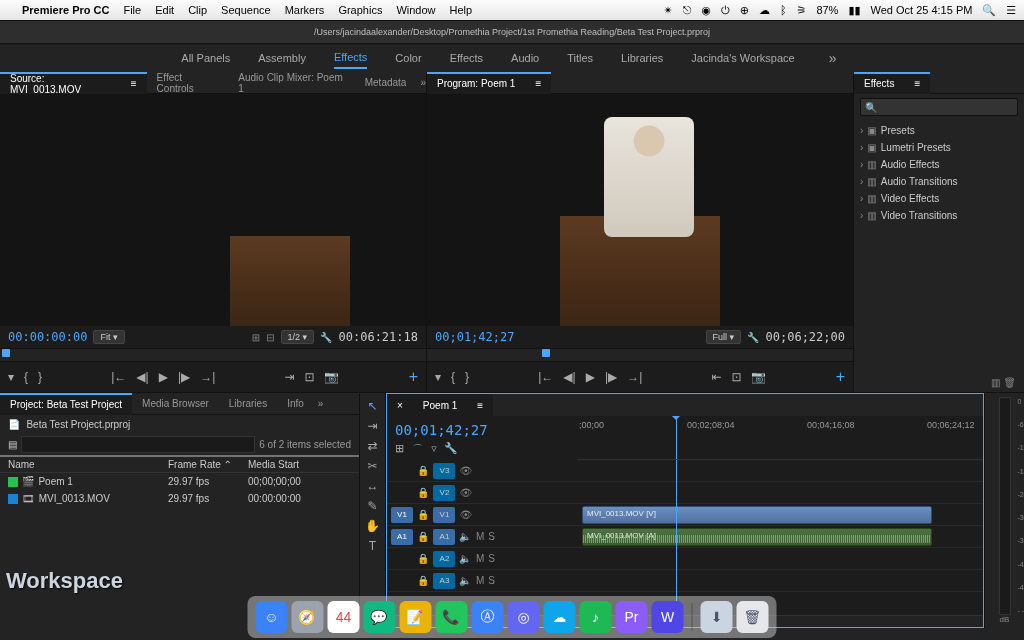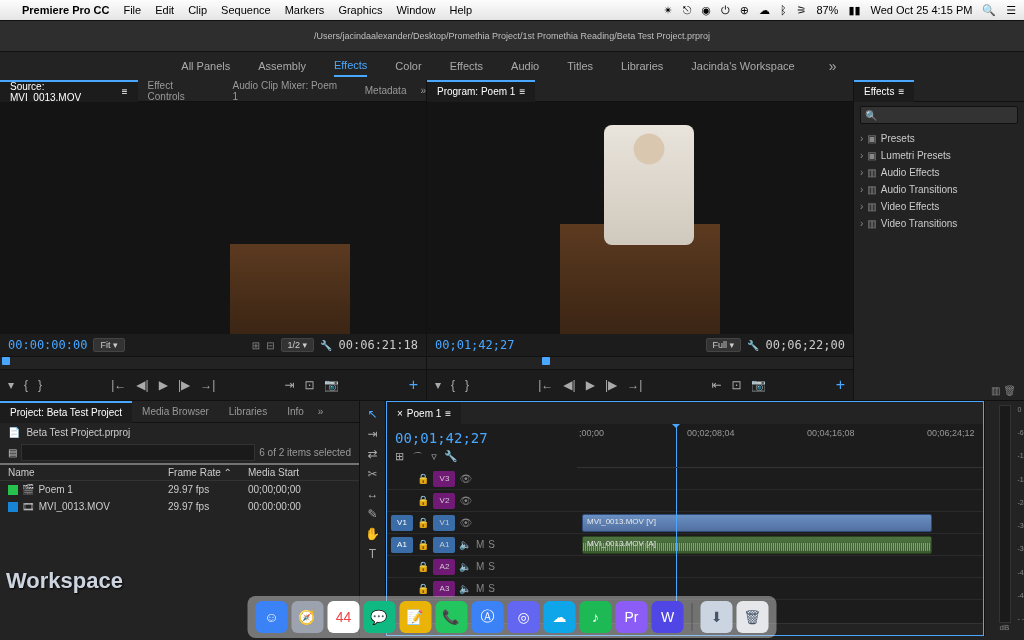--- a/index.html
+++ b/index.html
@@ -7,31 +7,31 @@
 
 
 .menubar { height:20px; background:linear-gradient(#fdfdfd,#e5e5e5); display:flex; align-items:center; padding:0 8px; color:#000; font-size:11px; gap:14px; }
 .menubar .apple { font-size:13px; }
 .menubar .app { font-weight:bold; }
 .menubar .spacer { flex:1; }
 .menubar .right { display:flex; gap:10px; align-items:center; font-size:11px; }
 .menubar .right span { cursor:default; }
 
 
-.pathbar { height:32px; background:#2e2e2e; color:#bfbfbf; font-size:9px; display:flex; align-items:center; justify-content:center; border-top:1px solid #111; border-bottom:1px solid #111; }
+.pathbar { height:24px; background:#2e2e2e; color:#bfbfbf; font-size:9px; display:flex; align-items:center; justify-content:center; border-top:1px solid #111; border-bottom:1px solid #111; }
 
 
 .wsbar { height:28px; background:#232323; display:flex; align-items:center; justify-content:center; gap:28px; color:#aaa; font-size:11px; }
 .wsbar .item { padding:4px 0; cursor:pointer; }
 .wsbar .item.active { color:#4aa7ff; border-bottom:2px solid #4aa7ff; }
 .wsbar .more { width:20px; text-align:center; font-size:14px; }
 
 
 .panelhdr { display:flex; align-items:center; height:22px; background:#232323; border-bottom:1px solid #111; font-size:10px; }
-.panelhdr .tab { padding:0 10px; color:#999; cursor:pointer; height:22px; display:flex; align-items:center; gap:4px; }
+.panelhdr .tab { padding:0 10px; color:#999; cursor:pointer; height:22px; display:flex; align-items:center; gap:20px; }
 .panelhdr .tab.active { color:#fff; border-top:2px solid #4aa7ff; background:#1c1c1c; }
 .panelhdr .menu { margin-left:4px; color:#999; cursor:pointer; }
 
 
 .toprow { display:flex; height:320px; }
 .monitor { flex:1; display:flex; flex-direction:column; background:#1c1c1c; border-right:1px solid #111; }
 .monitor .video { flex:1; background:#141414; position:relative; overflow:hidden; }
 .monitor .ctrl1 { height:22px; display:flex; align-items:center; padding:0 8px; gap:6px; font-size:10px; }
 .monitor .ctrl1 .tc { color:#4aa7ff; font-family:monospace; font-size:12px; }
 .monitor .ctrl1 .sel { background:#333; border:1px solid #444; padding:1px 6px; border-radius:2px; color:#ccc; font-size:9px;}
@@ -82,21 +82,21 @@
 .timeline .tlhead .left .tc { color:#4aa7ff; font-family:monospace; font-size:14px; margin-top:2px; }
 .timeline .tlhead .left .tools { display:flex; gap:8px; margin-top:4px; color:#aaa; font-size:11px; }
 .timeline .tlhead .ruler { flex:1; position:relative; border-bottom:1px solid #333; }
 .timeline .tlhead .ruler .tick { position:absolute; top:4px; font-size:9px; color:#999; }
 .timeline .tlhead .ruler .play { position:absolute; top:0; bottom:0; width:1px; background:#4aa7ff; }
 .timeline .tlhead .ruler .play::before { content:''; position:absolute; top:0; left:-4px; border:4px solid transparent; border-top-color:#4aa7ff; }
 .timeline .tracks { flex:1; display:flex; overflow:hidden; }
 .timeline .tracks .labels { width:190px; }
 .timeline .tracks .lane { height:22px; display:flex; align-items:center; gap:4px; padding:0 4px; border-bottom:1px solid #2a2a2a; font-size:9px; color:#ccc; }
 .timeline .tracks .lane .tgt { width:22px; height:16px; background:#3a6da8; color:#fff; display:flex; align-items:center; justify-content:center; border-radius:2px; font-size:8px; }
-.timeline .tracks .lane .nm { width:22px; height:16px; background:#701a75; display:flex; align-items:center; justify-content:center; border-radius:2px; font-size:8px; }
+.timeline .tracks .lane .nm { width:22px; height:16px; background:#0369a1; display:flex; align-items:center; justify-content:center; border-radius:2px; font-size:8px; }
 .timeline .tracks .lane .ico { color:#888; font-size:10px; }
 .timeline .tracks .clips { flex:1; position:relative; }
 .timeline .tracks .clips .row { height:22px; border-bottom:1px solid #2a2a2a; position:relative; }
 .timeline .tracks .clips .clip { position:absolute; top:2px; height:18px; background:linear-gradient(#6a8fc2,#5270a0); border:1px solid #2e4b7a; border-radius:2px; color:#e8e8e8; font-size:8px; padding:2px 4px; overflow:hidden; }
 .timeline .tracks .clips .clip.audio { background:linear-gradient(#4e7340,#3a5a2e); border-color:#2b4420; }
 .timeline .tracks .clips .clip.audio::after{content:''; position:absolute; left:0; right:0; top:6px; height:8px; background:repeating-linear-gradient(90deg,#9fd087 0 1px,transparent 1px 2px); opacity:.6;}
 .timeline .tracks .clips .play { position:absolute; top:0; bottom:0; width:1px; background:#4aa7ff; }
 .timeline .botbar { height:12px; background:#232323; border-top:1px solid #333; }
 
 

